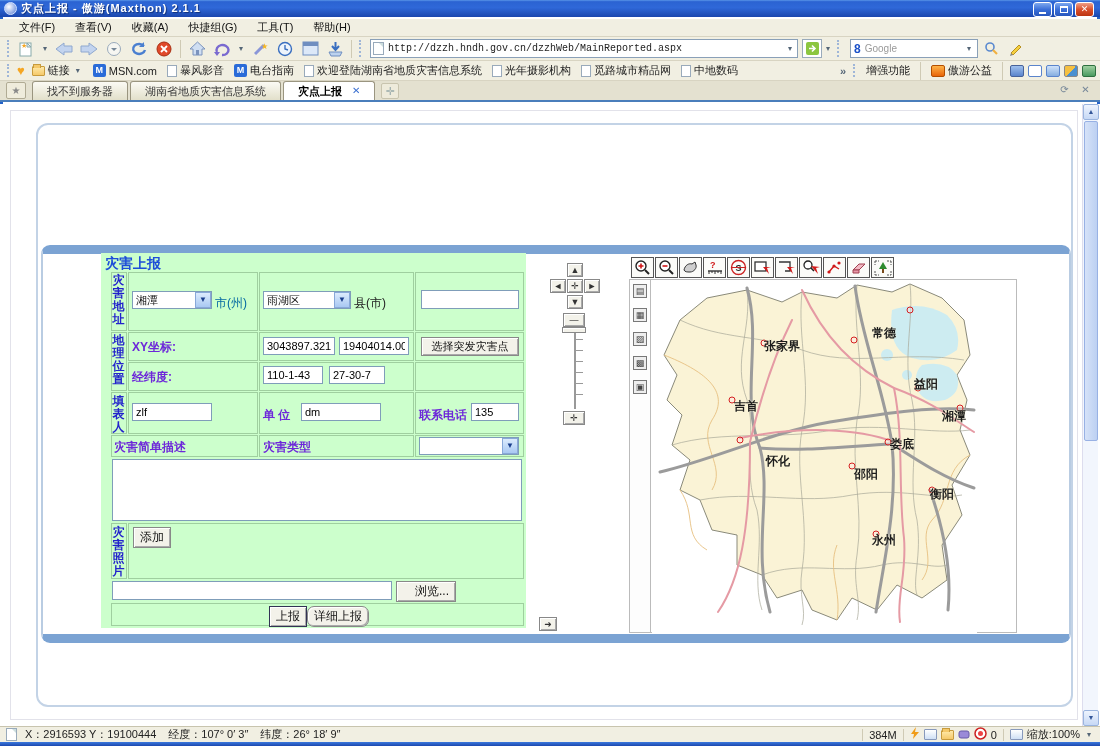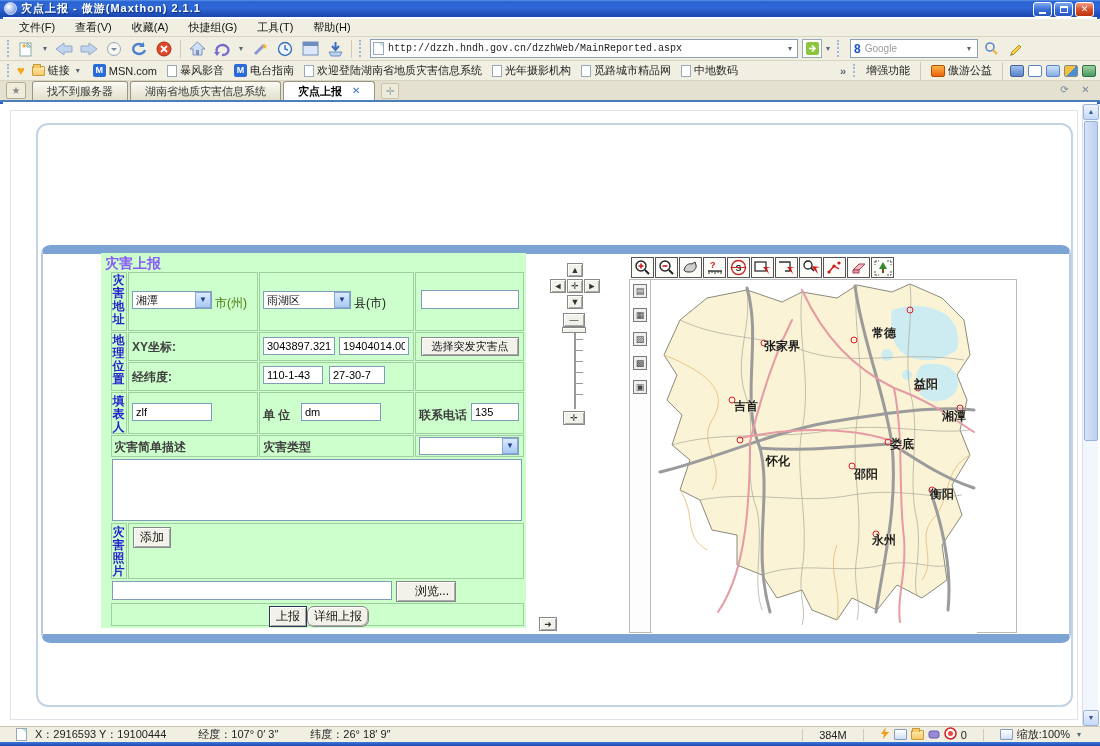--- a/index.html
+++ b/index.html
@@ -74,25 +74,25 @@
   .inner-panel { position:absolute; left:25px; top:12px; width:1037px; height:584px; border:2px solid #c3d3e6; border-radius:12px; background:#fff; }
   .page-title { position:absolute; left:0; top:90px; width:100%; text-align:center;
     font-size:27px; font-weight:bold; letter-spacing:8px; color:#2e86c8;
     text-shadow:1px 1px 2px #bcd9ef; font-family:"Liberation Sans",sans-serif; }
   .main-box { position:absolute; left:30px; top:134px; width:1030px; height:398px;
     border-top:9px solid #7ba3d3; border-bottom:9px solid #7ba3d3;
     border-left:2px solid #b9cce2; border-right:2px solid #b9cce2; border-radius:9px; background:#fff; }
 
   
   .form-panel { position:absolute; left:90px; top:142px; width:425px; height:375px; background:#ccffcc; }
-  .form-h { position:absolute; left:4px; top:2px; font-size:14px; font-weight:bold; color:#8b5cf6; }
+  .form-h { position:absolute; left:4px; top:2px; font-size:14px; font-weight:bold; color:#1d4ed8; }
   .fcell { position:absolute; border:1px solid #9fcf9f; }
   .vlabel { position:absolute; width:15px; font-weight:bold; color:#2222cc; font-size:12px;
     line-height:13px; word-break:break-all; text-align:center; }
-  .flabel { font-weight:bold; color:#404040; font-size:12px; position:absolute; }
+  .flabel { font-weight:bold; color:#6d28d9; font-size:12px; position:absolute; }
   .xpinput { position:absolute; border:1px solid #7f9db9; background:#fff; font-size:11px; padding:1px 3px;
     font-family:"Liberation Sans",sans-serif; }
   .xpselect { position:absolute; border:1px solid #7f9db9; background:#fff; height:18px; display:flex; align-items:center; }
   .xpselect .val { flex:1; padding-left:3px; font-size:11px; color:#111; overflow:hidden; white-space:nowrap; }
   .xpselect .arr { width:16px; height:16px; background:linear-gradient(180deg,#dcebfd,#a9c8f2);
     border:1px solid #88a8d8; text-align:center; line-height:14px; font-size:8px; color:#1a3e8c; }
   .xpbtn { position:absolute; background:#f3f2ea; border:1px solid #888;
     box-shadow:inset 1px 1px 0 #fff, inset -1px -1px 0 #aaa;
     font-size:12px; color:#111; text-align:center; font-family:"Liberation Sans",sans-serif; padding:1px 6px; }
   textarea.bigdesc { position:absolute; resize:none; border:1px solid #7f9db9; background:#fff; }
@@ -121,21 +121,21 @@
   
   .pscroll { position:absolute; right:2px; top:0; width:16px; height:622px; background:#f2f6fd; border-left:1px solid #dde; }
   .sarrow { position:absolute; left:0; width:16px; height:16px; background:linear-gradient(180deg,#eef4fe,#c6d8f5);
     border:1px solid #9ab4de; color:#34579a; font-size:7px; text-align:center; line-height:14px; border-radius:2px; }
   .sthumb { position:absolute; left:1px; width:14px; background:linear-gradient(90deg,#d6e2f8,#bcd0f2);
     border:1px solid #98b1e4; border-radius:2px; }
 
   
   .statusbar { position:absolute; left:-3px; top:726px; width:1100px; height:16px; background:#f1efe2;
     border-top:1px solid #c8c4ae; display:flex; align-items:center; font-size:11px; color:#222; }
-  .statusbar .sect { display:flex; align-items:center; gap:4px; padding:0 16px; }
+  .statusbar .sect { display:flex; align-items:center; gap:4px; padding:0 6px; }
   .statusbar .sep { width:1px; height:12px; background:#cfcab4; }
   .bottom-edge { position:absolute; left:-3px; top:742px; width:1100px; height:4px;
     background:linear-gradient(180deg,#3a78dd,#1c48ae); }
   .lightning { color:#f09c18; font-weight:bold; font-size:12px; }
   .mini { width:13px; height:11px; border:1px solid #8899bb; background:linear-gradient(180deg,#fff,#cfe0f5); border-radius:1px; }
 </style>
 </head>
 <body>
 
 <div class="screen">
@@ -350,21 +350,21 @@
 
         <div class="fcell" style="left:10px;top:19px;width:16px;height:59px;"></div>
         <div class="vlabel" style="left:10px;top:21px;">灾害地址</div>
         <div class="fcell" style="left:27px;top:19px;width:130px;height:59px;"></div>
         <div class="fcell" style="left:158px;top:19px;width:155px;height:59px;"></div>
         <div class="fcell" style="left:314px;top:19px;width:109px;height:59px;"></div>
         <div class="xpselect" style="left:31px;top:38px;width:80px;">
           <span class="val">湘潭</span>
             <span class="arr">▼</span>
         </div>
-        <span class="flabel" style="left:114px;top:42px;font-weight:normal;color:#4d7c0f;">市(州)</span>
+        <span class="flabel" style="left:114px;top:42px;font-weight:normal;color:#0369a1;">市(州)</span>
         <div class="xpselect" style="left:162px;top:38px;width:88px;">
           <span class="val">雨湖区</span>
             <span class="arr">▼</span>
         </div>
         <span class="flabel" style="left:253px;top:42px;font-weight:normal;color:#222;">县(市)</span>
         <input class="xpinput" style="left: 320px; top: 37px; width: 98px; height: 19px;" value="">
 
         <div class="fcell" style="left:10px;top:79px;width:16px;height:59px;"></div>
         <div class="vlabel" style="left:10px;top:81px;">地理位置</div>
         <div class="fcell" style="left:27px;top:79px;width:130px;height:29px;"></div>

